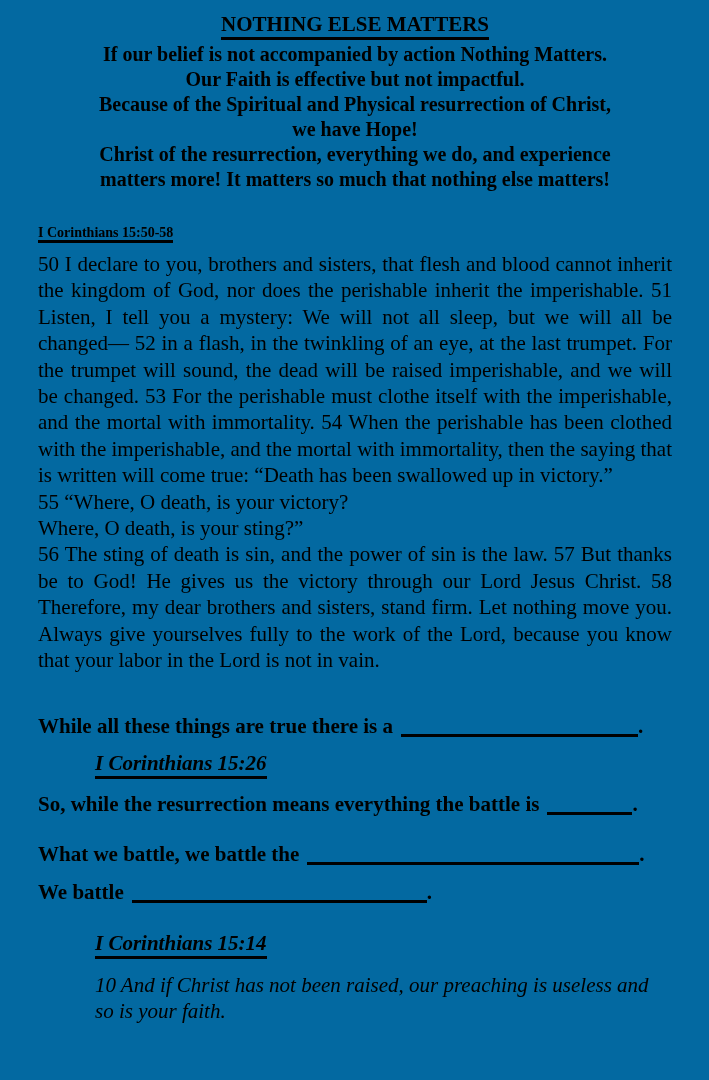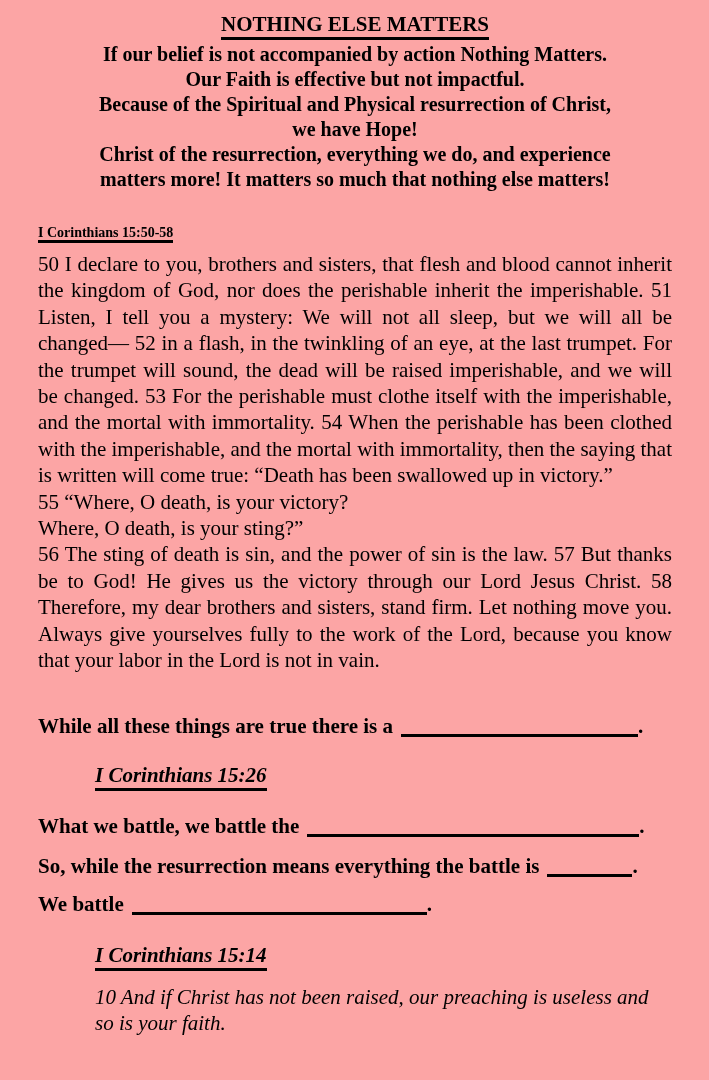--- a/index.html
+++ b/index.html
@@ -6,21 +6,21 @@
     margin: 0;
     padding: 0;
     background: #ffffff;
   }
   .page {
     position: relative;
     width: 709px;
     height: 1080px;
     box-sizing: border-box;
     padding: 12px 37px 8px 38px;
-    background: #fca5a5;
+    background: #0369a1;
     color: #000000;
     font-family: "Liberation Serif", "DejaVu Serif", serif;
     overflow: hidden;
   }
 
   
   .doc-header { text-align: center; }
   .title-row { line-height: 25px; margin-bottom: 4px; }
   .doc-title {
     font-size: 21px;
@@ -73,21 +73,21 @@
     vertical-align: -4px;
     height: 18px;
   }
   .blank-a { width: 237px; }
   .blank-b { width: 85px; }
   .blank-c { width: 332px; }
   .blank-d { width: 295px; }
 
   
   .sub-scripture { margin-left: 57px; }
-  .sub-scripture-26 { margin-top: 22px; }
+  .sub-scripture-26 { margin-top: 10px; }
   .sub-scripture-14 { margin-top: 24px; }
   .sub-heading-row { line-height: 26px; }
   .sub-heading {
     font-size: 21px;
     font-weight: bold;
     font-style: italic;
     border-bottom: 3px solid #000;
     padding-bottom: 1px;
   }
   .verse {
@@ -127,26 +127,26 @@
   <div class="fill-line fill-1">
     <span>While all these things are true there is a</span><span class="blank blank-a"></span><span>.</span>
   </div>
 
   <section class="sub-scripture sub-scripture-26">
     <div class="sub-heading-row">
       <span class="sub-heading">I Corinthians 15:26</span>
     </div>
   </section>
 
+  <div class="fill-line fill-2">
+    <span>So, while the resurrection means everything the battle is</span><span class="blank blank-b"></span><span>.</span>
+  </div>
+
   <div class="fill-line fill-3">
     <span>What we battle, we battle the</span><span class="blank blank-c"></span><span>.</span>
-  </div>
-
-  <div class="fill-line fill-2">
-    <span>So, while the resurrection means everything the battle is</span><span class="blank blank-b"></span><span>.</span>
   </div>
 
   <div class="fill-line fill-4">
     <span>We battle</span><span class="blank blank-d"></span><span>.</span>
   </div>
 
   <section class="sub-scripture sub-scripture-14">
     <div class="sub-heading-row">
       <span class="sub-heading">I Corinthians 15:14</span>
     </div>

